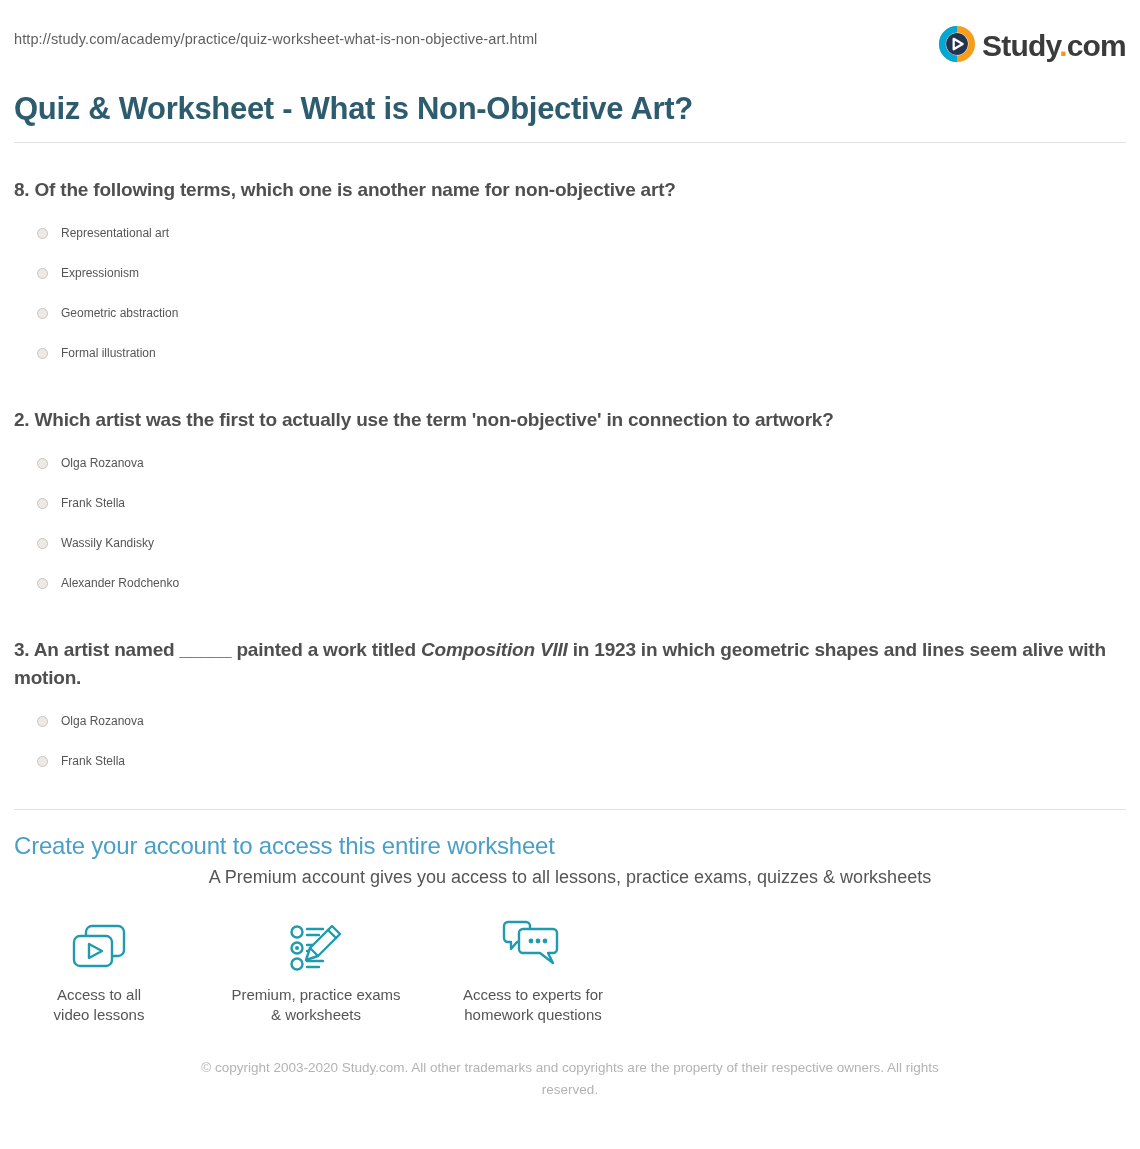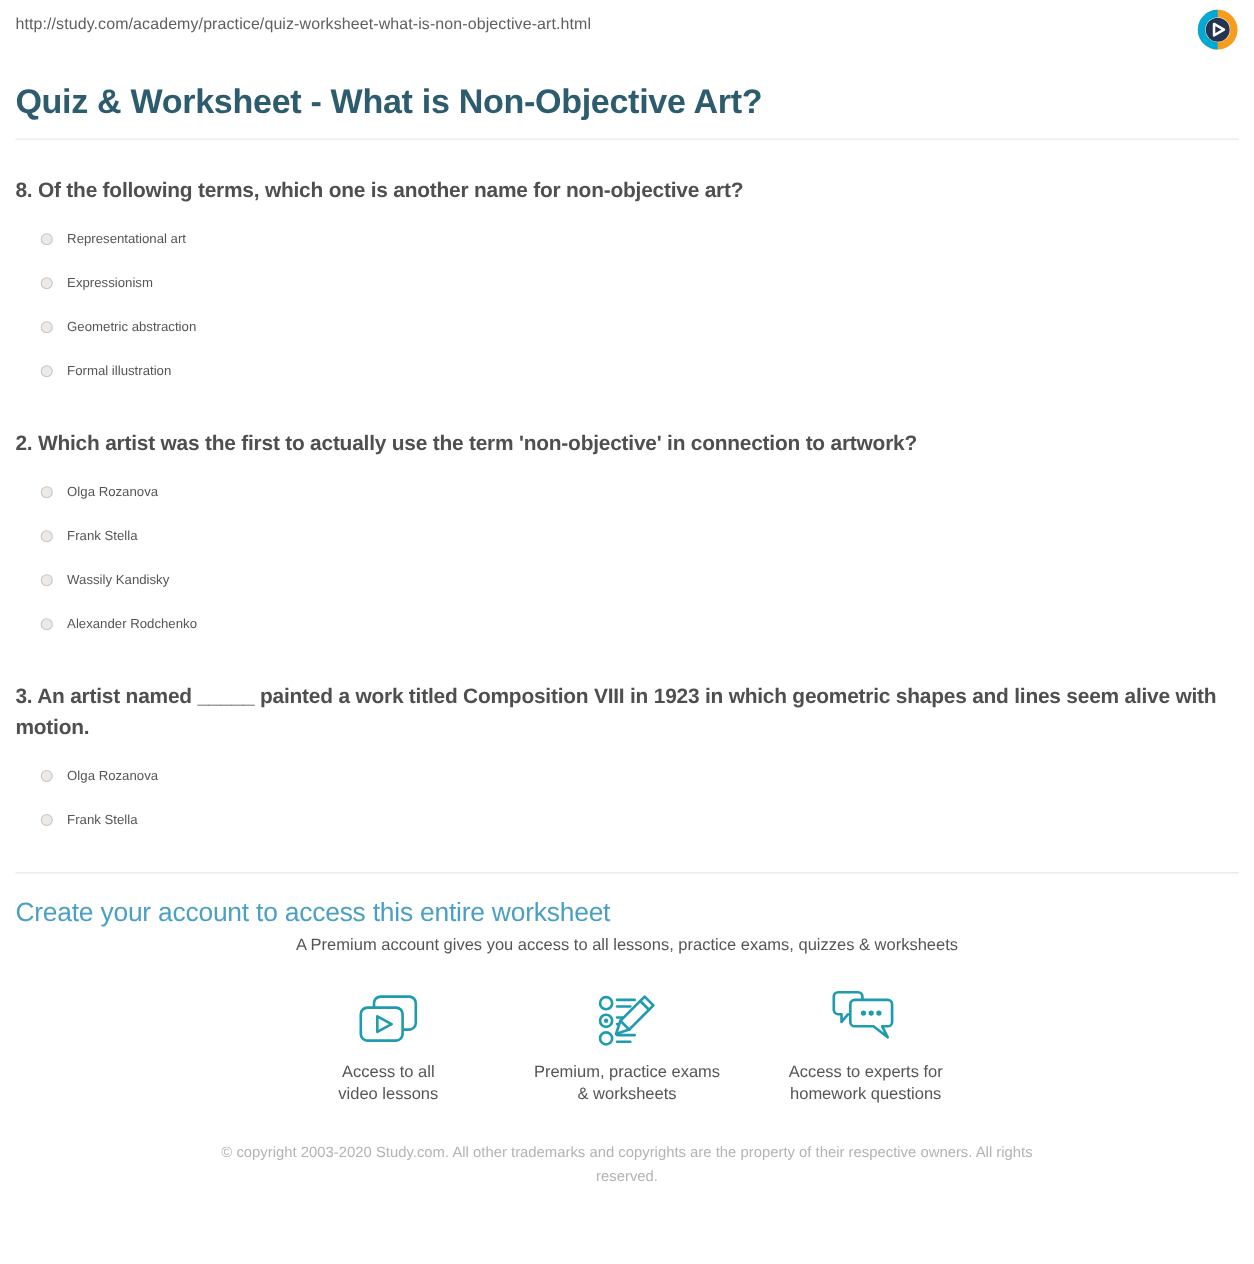--- a/index.html
+++ b/index.html
@@ -11,21 +11,21 @@
     color: #555;
     position: relative;
   }
   .page { padding: 0 14px; }
 
   
   .header {
     display: flex;
     justify-content: space-between;
     align-items: flex-start;
-    padding-top: 8px;
+    padding-top: 25px;
   }
   .url-text {
     font-size: 14.5px;
     color: #5f5f5f;
     margin-top: 6px;
     letter-spacing: 0.1px;
   }
   .logo { display: flex; align-items: center; gap: 6px; }
   .logo-text {
     font-size: 30px;
@@ -53,21 +53,21 @@
   
   .question-block { margin-top: 33px; }
   .question-heading {
     font-size: 19px;
     font-weight: bold;
     color: #4f4f4f;
     letter-spacing: -0.2px;
     line-height: 28px;
     max-width: 1105px;
   }
-  .question-heading .italic { }
+  .question-heading .italic { font-style: italic; }
   .options { margin-top: 9px; }
   .option {
     height: 40px;
     display: flex;
     align-items: center;
     cursor: pointer;
   }
   .radio {
     width: 11px;
     height: 11px;
@@ -89,27 +89,26 @@
     margin-top: 22px;
     font-size: 24px;
     font-weight: normal;
     color: #4a9fc6;
     letter-spacing: -0.2px;
     cursor: pointer;
   }
   .cta-subheading {
     margin-top: 7px;
     text-align: center;
-    font-size: 15px;
+    font-size: 18px;
     color: #555;
   }
   .features {
     margin-top: 33px;
     display: flex;
-    justify-content: center;
     gap: 47px;
   }
   .feature-column {
     width: 170px;
     text-align: center;
   }
   .feature-icon { height: 52px; display: flex; align-items: flex-end; justify-content: center; }
   .feature-icon svg { display: block; }
   .icon-stroke { fill: none; stroke: #1f9bb0; stroke-width: 2.4; stroke-linejoin: round; stroke-linecap: round; }
   .icon-fill { fill: #1f9bb0; stroke: none; }
@@ -141,20 +140,21 @@
     <div class="url-text">http://study.com/academy/practice/quiz-worksheet-what-is-non-objective-art.html</div>
     <div class="logo">
       <span>
         <svg width="38" height="38" viewBox="0 0 40 40">
           <circle cx="20" cy="20" r="15.5" fill="none" stroke="#f89c1c" stroke-width="7"></circle>
           <path d="M20 4.5 A15.5 15.5 0 1 0 20 35.5" fill="none" stroke="#00a8d8" stroke-width="7"></path>
           <circle cx="20" cy="20" r="11.5" fill="#233450"></circle>
           <path d="M16.5 14.5 L26 20 L16.5 25.5 Z" fill="none" stroke="#fff" stroke-width="2.4" stroke-linejoin="round"></path>
         </svg>
       </span>
+      <span class="logo-text"><span>Study</span><span class="dot">.</span><span>com</span></span>
     </div>
   </div>
 
   <h1 class="page-title">Quiz &amp; Worksheet - What is Non-Objective Art?</h1>
   <hr class="divider">
 
   <div class="question-block">
     <h2 class="question-heading">8. Of the following terms, which one is another name for non-objective art?</h2>
     <div class="options">
       <div class="option">

